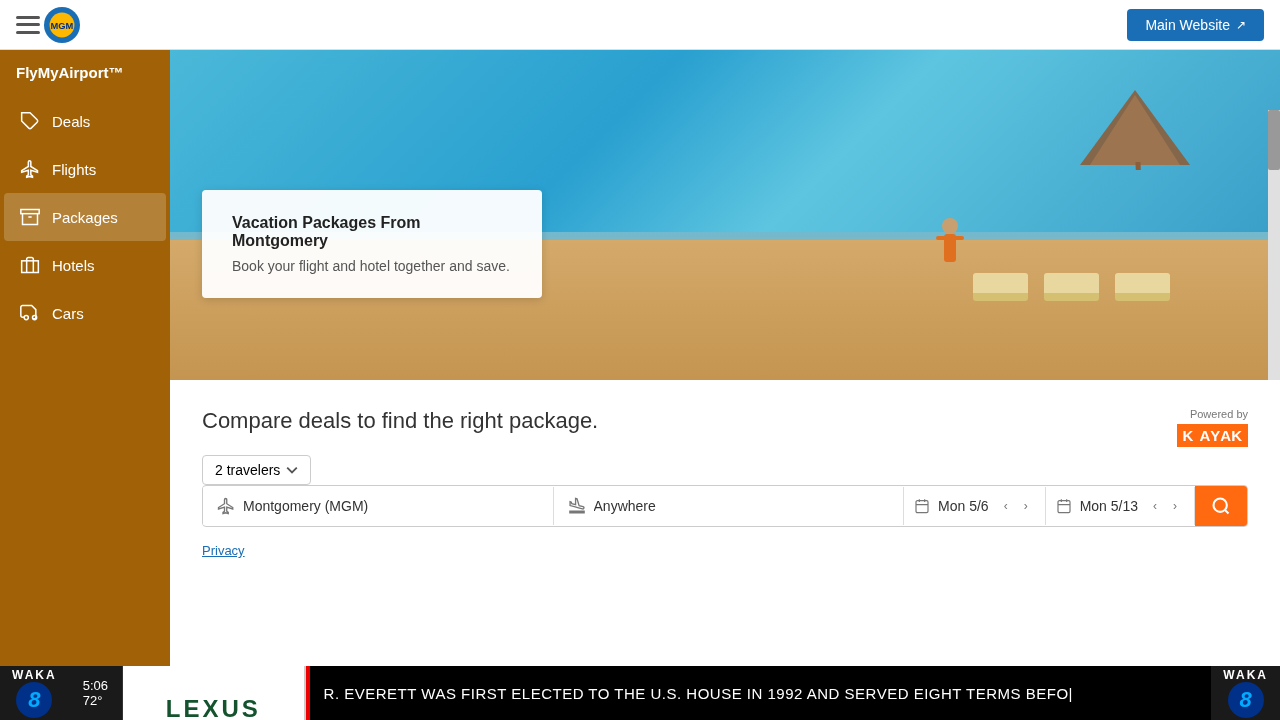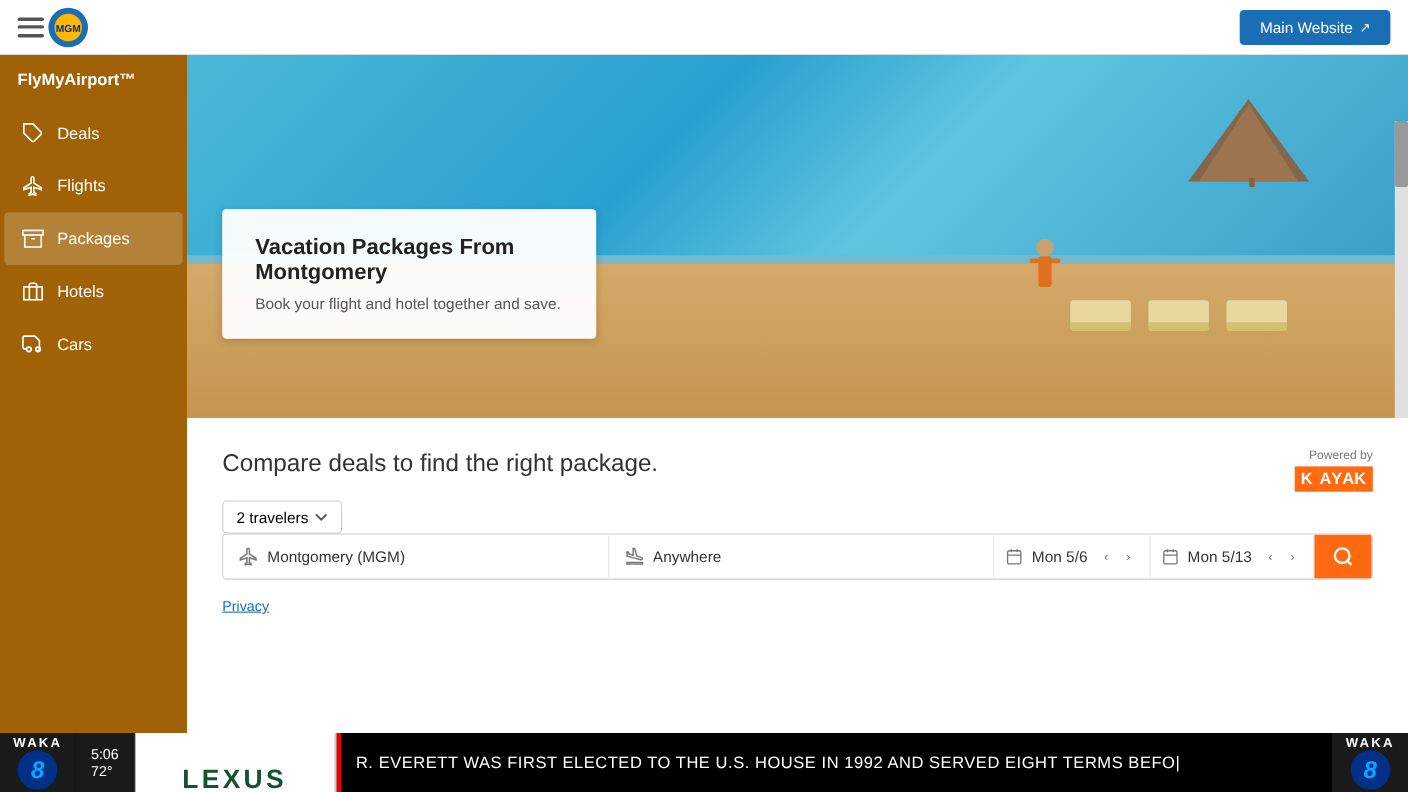--- a/index.html
+++ b/index.html
@@ -164,21 +164,21 @@
       position: absolute;
       top: 140px;
       left: 32px;
       background: rgba(255,255,255,0.95);
       padding: 24px 30px;
       border-radius: 4px;
       max-width: 340px;
       box-shadow: 0 2px 8px rgba(0,0,0,0.15);
     }
     .promo-card h2 {
-      font-size: 20px;
+      font-size: 16px;
       color: #222;
       margin-bottom: 8px;
       font-weight: 600;
     }
     .promo-card p {
       font-size: 14px;
       color: #555;
     }
 
     

